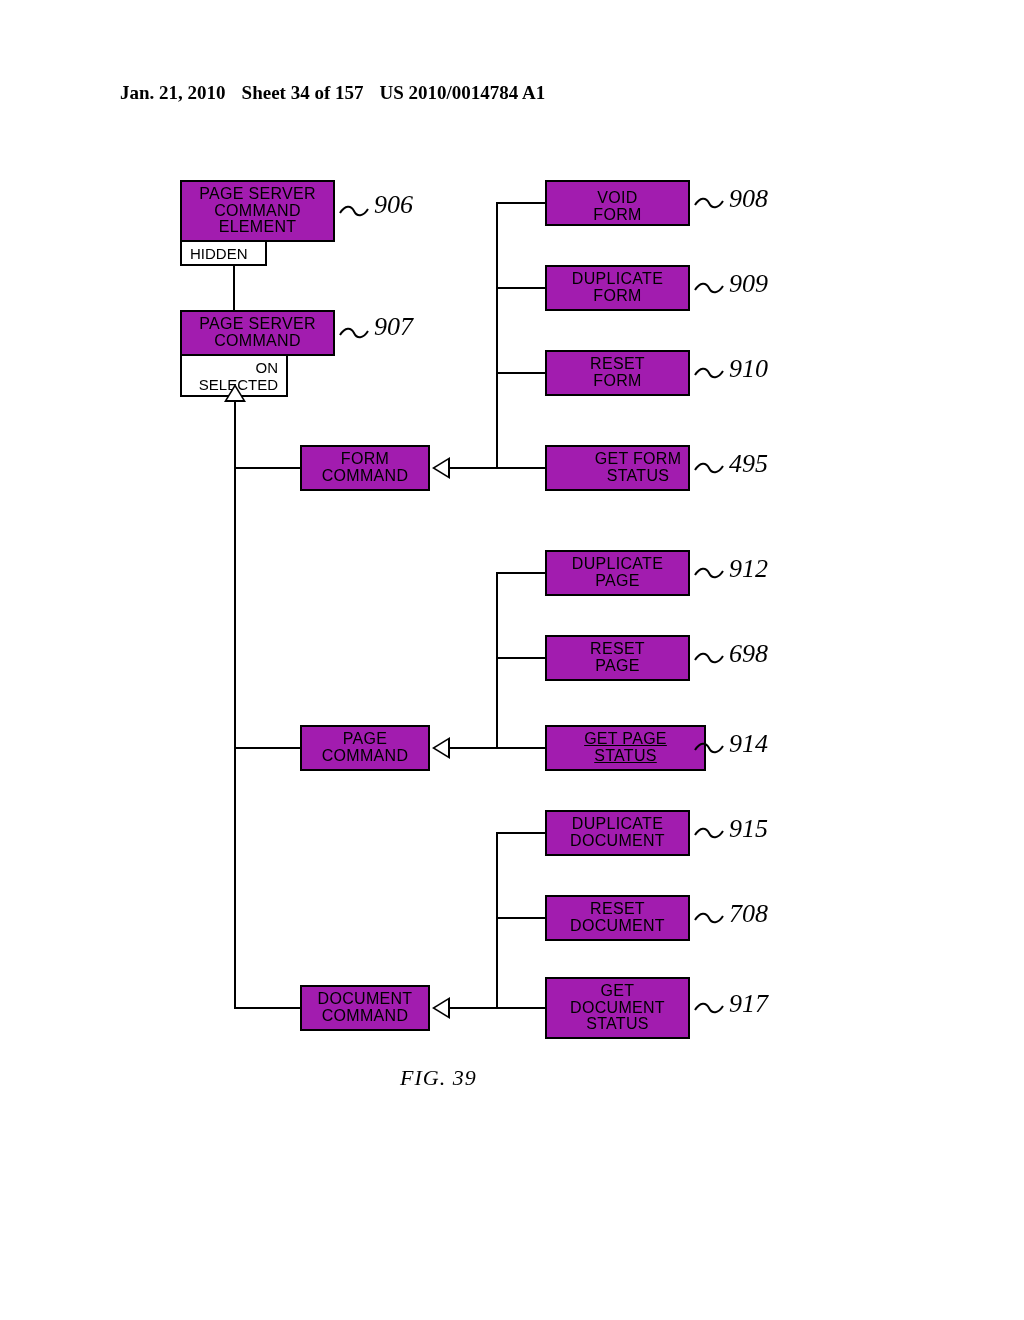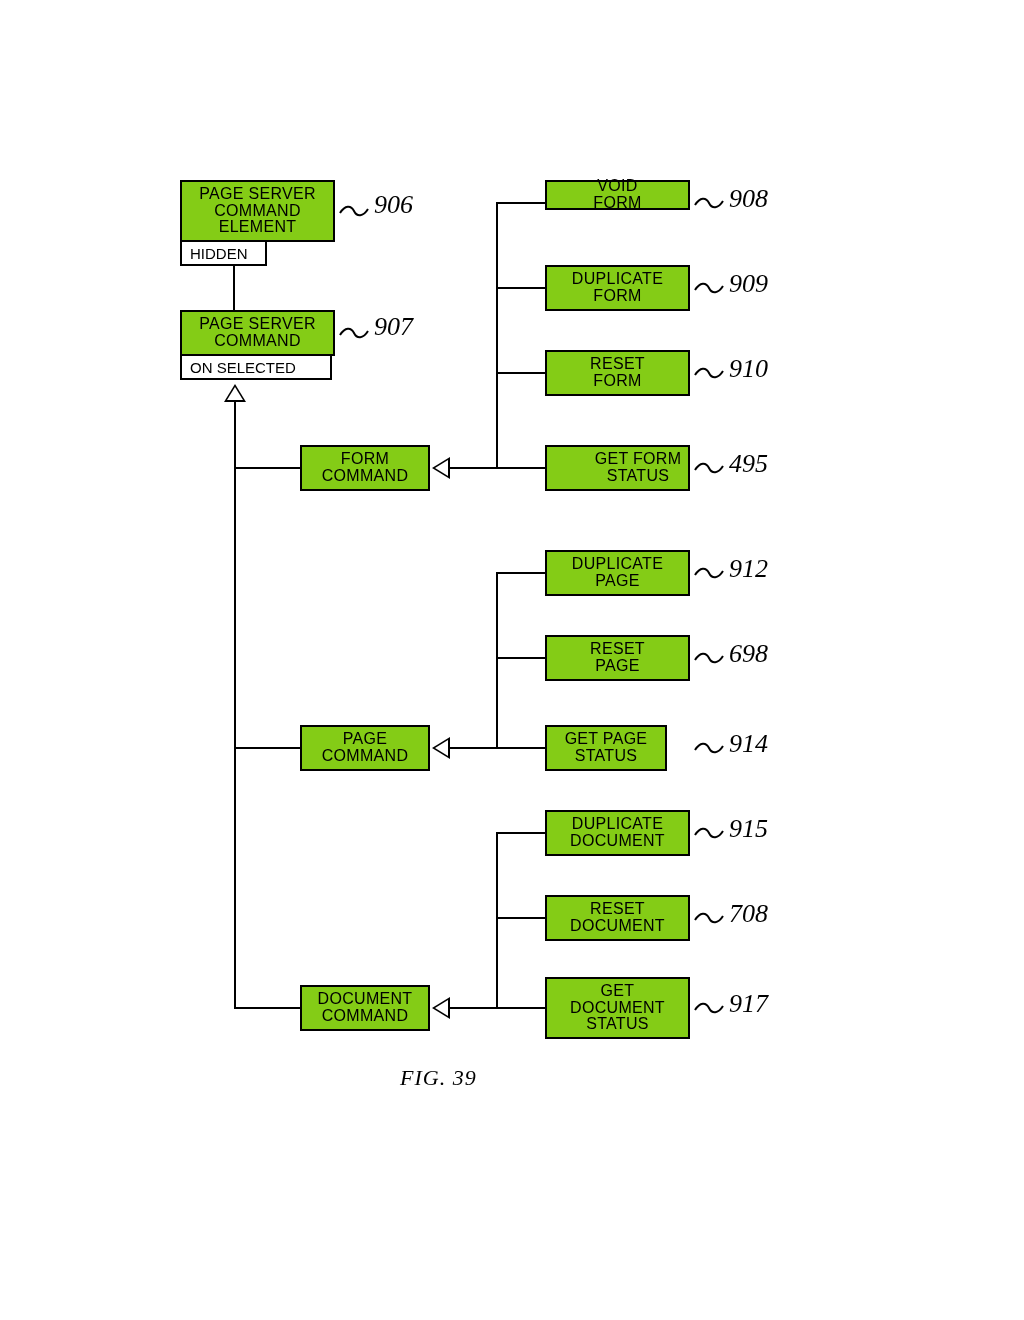--- a/index.html
+++ b/index.html
@@ -25,21 +25,21 @@
   .diagram {
     position: absolute;
     top: 170px;
     left: 0;
     width: 1024px;
     height: 1000px;
   }
   .box {
     position: absolute;
     border: 2px solid #000;
-    background: #84cc16;
+    background: #a21caf;
     text-align: center;
     font-family: Arial, Helvetica, sans-serif;
     letter-spacing: 0.3px;
     line-height: 1.05;
     display: flex;
     flex-direction: column;
     justify-content: center;
     align-items: center;
     font-size: 16px;
   }
@@ -108,20 +108,25 @@
     font-family: "Brush Script MT", "Comic Sans MS", cursive;
     font-style: italic;
     font-size: 22px;
     letter-spacing: 1px;
   }
 </style>
 </head>
 <body>
 
 <div class="header">
+  <div class="header-right">
+    <span>Jan. 21, 2010</span>
+    <span>Sheet 34 of 157</span>
+    <span>US 2010/0014784 A1</span>
+  </div>
 </div>
 
 <div class="diagram">
 
   <div class="box" style="left:180px; top:10px; width:155px; height:62px;">
     <span class="line">PAGE SERVER</span>
     <span class="line">COMMAND</span>
     <span class="line">ELEMENT</span>
   </div>
   <div class="subbox" style="left:180px; top:70px; width:87px;">HIDDEN</div>
@@ -131,21 +136,21 @@
       </svg>
   </div>
   <div class="ref" style="left:374px; top:20px;">906</div>
 
   <div class="connector vline" style="left:233px; top:96px; height:44px;"></div>
 
   <div class="box" style="left:180px; top:140px; width:155px; height:46px;">
     <span class="line">PAGE SERVER</span>
     <span class="line">COMMAND</span>
   </div>
-  <div class="subbox" style="left:180px; top:184px; width:152px;">ON SELECTED</div>
+  <div class="subbox" style="left:180px; top:184px; width:108px;text-align:right;">ON SELECTED</div>
   <div class="tilde" style="left:339px; top:156px;">
     <svg viewBox="0 0 30 14">
         <path d="M1 9 C 6 1, 12 1, 15 7 S 24 13, 29 5" stroke="#000" stroke-width="2" fill="none"></path>
       </svg>
   </div>
   <div class="ref" style="left:374px; top:142px;">907</div>
 
   <div class="triangle-up" style="left:224px; top:214px;"></div>
   <div class="connector vline" style="left:234px; top:232px; height:606px;"></div>
 
@@ -169,21 +174,21 @@
 
   <div class="box" style="left:300px; top:815px; width:130px; height:46px;">
     <span class="line">DOCUMENT</span>
     <span class="line">COMMAND</span>
   </div>
   <div class="connector hline" style="left:234px; top:837px; width:66px;"></div>
   <div class="triangle-left" style="left:432px; top:827px;"></div>
   <div class="connector hline" style="left:450px; top:837px; width:48px;"></div>
   <div class="connector vline" style="left:496px; top:662px; height:177px;"></div>
 
-  <div class="box" style="left:545px; top:10px; width:145px; height:30px;">
+  <div class="box" style="left:545px; top:10px; width:145px; height:46px;justify-content:flex-end;">
     <span class="line">VOID</span>
     <span class="line">FORM</span>
   </div>
   <div class="connector hline" style="left:496px; top:32px; width:49px;"></div>
   <div class="tilde" style="left:694px; top:26px;">
       <svg viewBox="0 0 30 14">
         <path d="M1 9 C 6 1, 12 1, 15 7 S 24 13, 29 5" stroke="#000" stroke-width="2" fill="none"></path>
       </svg>
     </div>
   <div class="ref" style="left:729px; top:14px;">908</div>
@@ -241,21 +246,21 @@
     <span class="line">PAGE</span>
   </div>
   <div class="connector hline" style="left:496px; top:487px; width:49px;"></div>
   <div class="tilde" style="left:694px; top:481px;">
       <svg viewBox="0 0 30 14">
         <path d="M1 9 C 6 1, 12 1, 15 7 S 24 13, 29 5" stroke="#000" stroke-width="2" fill="none"></path>
       </svg>
     </div>
   <div class="ref" style="left:729px; top:469px;">698</div>
 
-  <div class="box" style="left:545px; top:555px; width:122px; height:46px;">
+  <div class="box" style="left:545px; top:555px; width:161px; height:46px;text-decoration:underline;">
     <span class="line">GET PAGE</span>
     <span class="line">STATUS</span>
   </div>
   <div class="connector hline" style="left:496px; top:577px; width:49px;"></div>
   <div class="tilde" style="left:694px; top:571px;">
       <svg viewBox="0 0 30 14">
         <path d="M1 9 C 6 1, 12 1, 15 7 S 24 13, 29 5" stroke="#000" stroke-width="2" fill="none"></path>
       </svg>
     </div>
   <div class="ref" style="left:729px; top:559px;">914</div>

